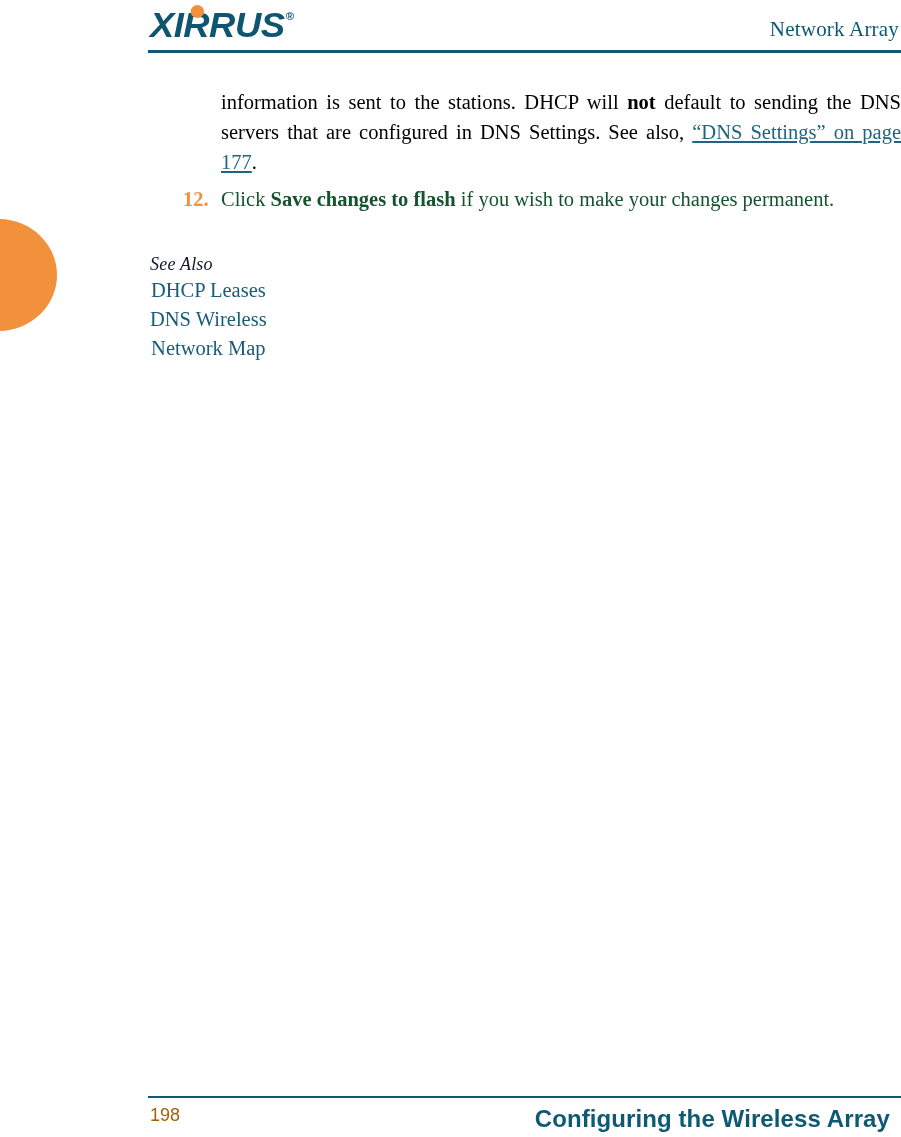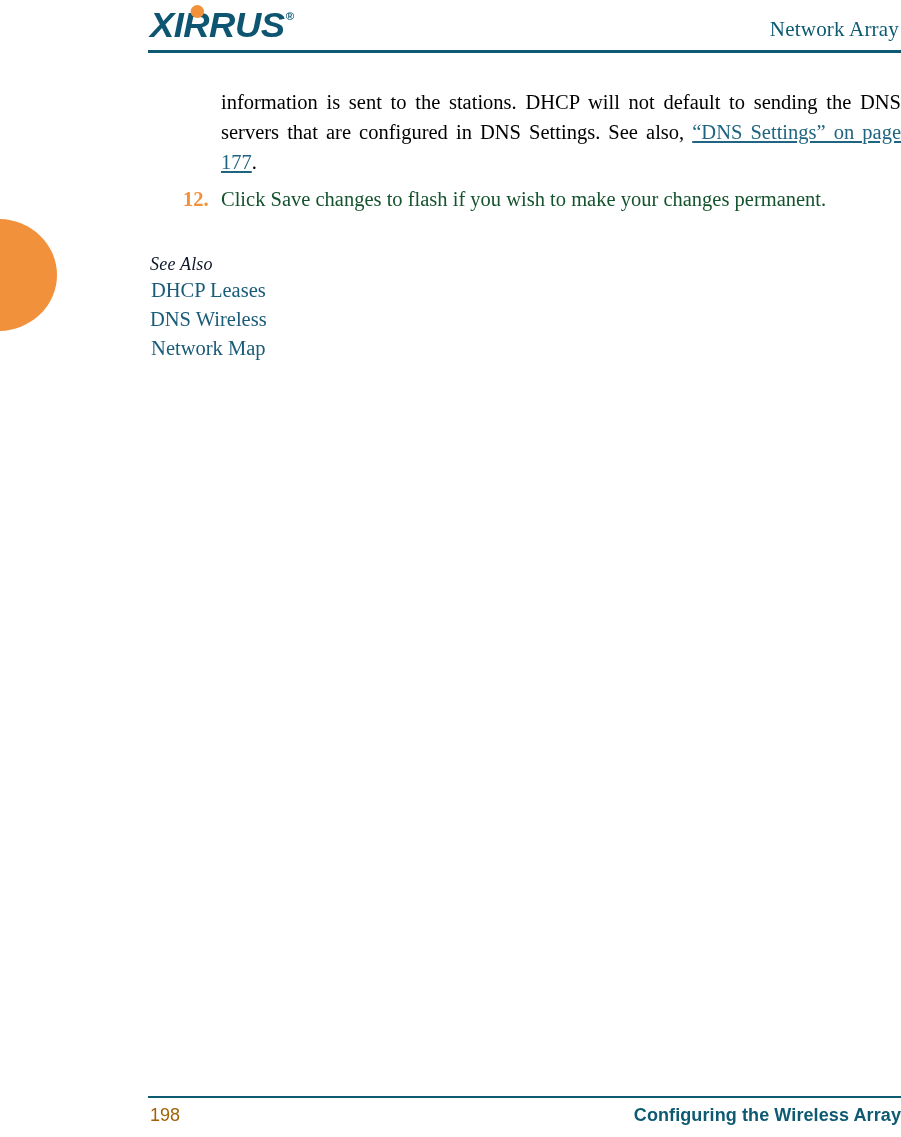--- a/index.html
+++ b/index.html
@@ -134,21 +134,21 @@
   }
   #list-item-12 .li-text {
     margin-left: 38px;
     font-size: 20.5px;
     line-height: 30px;
     color: #14532d;
     text-align: justify;
     text-align-last: left;
   }
 
-  b.bold { font-weight: 400; }
+  b.bold { font-weight: 700; }
   .link { color: #1F6480; }
 
   
   #see-also-block {
     position: absolute;
     left: 150px;
     top: 252px;
   }
   #see-also-heading {
     font-size: 18px;
@@ -185,24 +185,24 @@
   #footer-page-number {
     position: absolute;
     left: 150px;
     top: 16px;
     font-family: "Liberation Sans", "DejaVu Sans", sans-serif;
     font-size: 18px;
     color: #a16207;
   }
   #footer-section-title {
     position: absolute;
-    right: 0;
+    right: 11px;
     top: 16px;
     font-family: "Liberation Sans", "DejaVu Sans", sans-serif;
-    font-size: 18px;
+    font-size: 24px;
     font-weight: 700;
     color: #0D5A72;
     letter-spacing: 0.1px;
   }
 </style>
 </head>
 <body>
 
 <div id="left-tab"></div>
 

